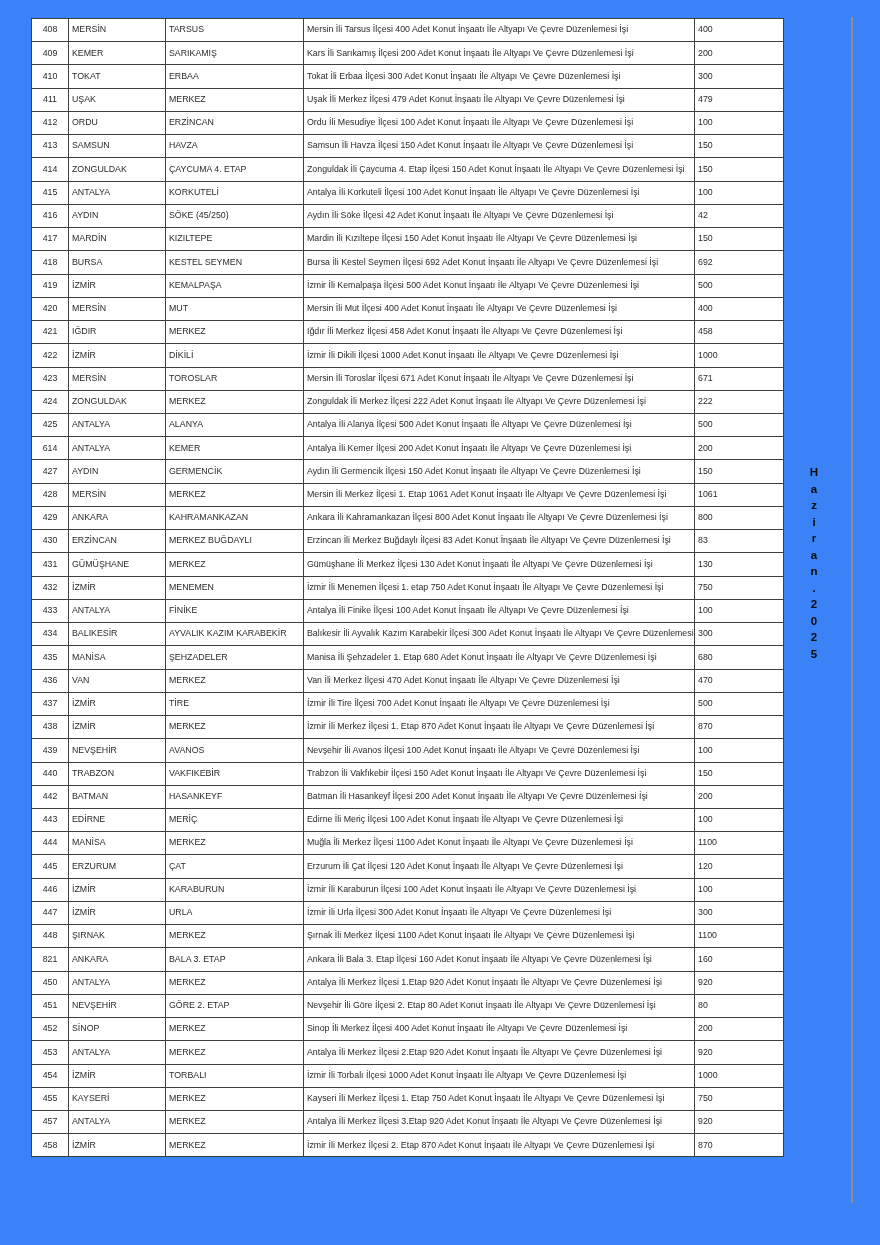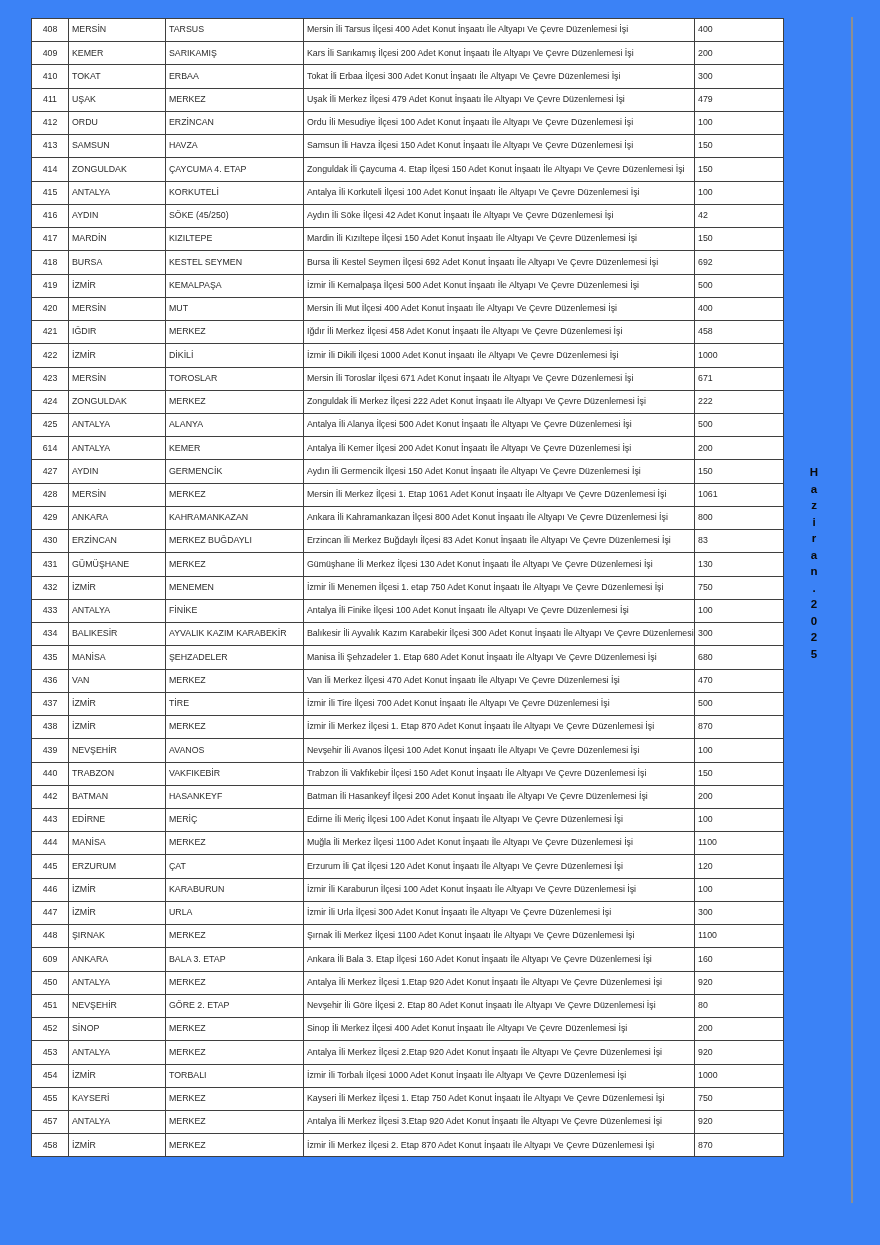--- a/index.html
+++ b/index.html
@@ -354,21 +354,21 @@
           <td class="col-count">300</td>
         </tr>
         <tr>
           <td class="col-no">448</td>
           <td class="col-province">ŞIRNAK</td>
           <td class="col-district">MERKEZ</td>
           <td class="col-desc">Şırnak İli Merkez İlçesi 1100 Adet Konut İnşaatı İle Altyapı Ve Çevre Düzenlemesi İşi</td>
           <td class="col-count">1100</td>
         </tr>
         <tr>
-          <td class="col-no">609</td>
+          <td class="col-no">821</td>
           <td class="col-province">ANKARA</td>
           <td class="col-district">BALA 3. ETAP</td>
           <td class="col-desc">Ankara İli Bala 3. Etap İlçesi 160 Adet Konut İnşaatı İle Altyapı Ve Çevre Düzenlemesi İşi</td>
           <td class="col-count">160</td>
         </tr>
         <tr>
           <td class="col-no">450</td>
           <td class="col-province">ANTALYA</td>
           <td class="col-district">MERKEZ</td>
           <td class="col-desc">Antalya İli Merkez İlçesi 1.Etap 920 Adet Konut İnşaatı İle Altyapı Ve Çevre Düzenlemesi İşi</td>

